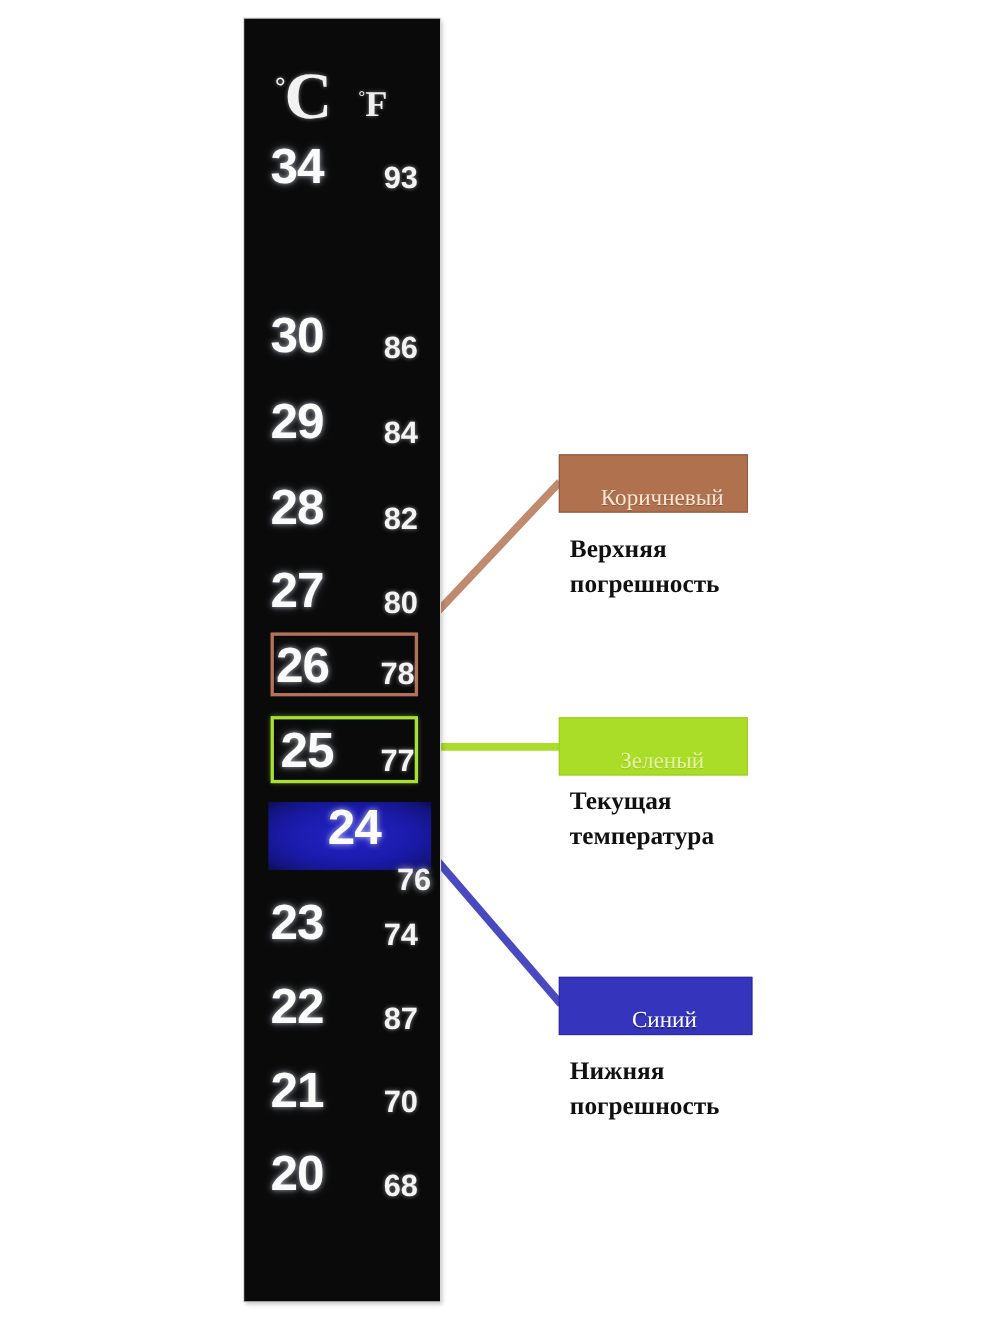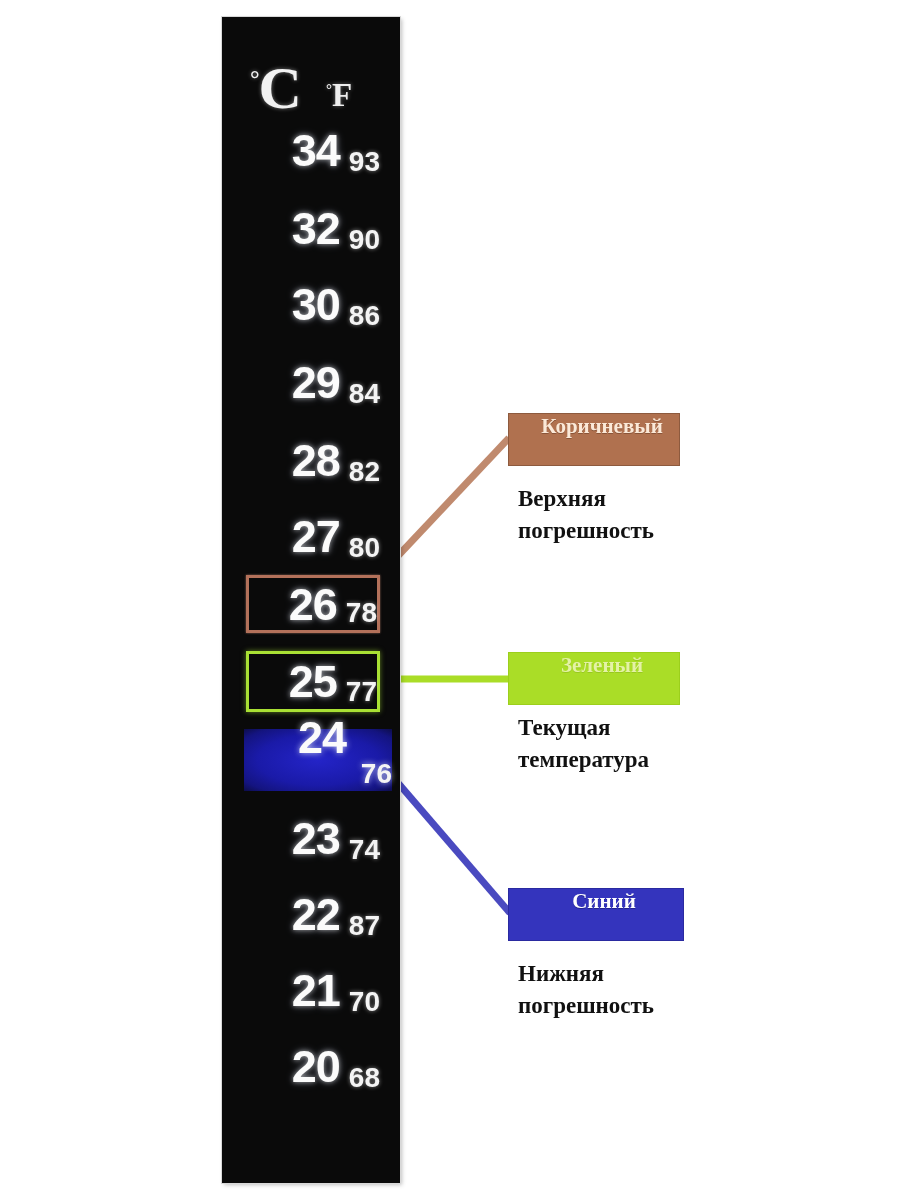--- a/index.html
+++ b/index.html
@@ -41,21 +41,21 @@
     font-weight:bold;
     font-size:33px;line-height:33px;
     text-shadow:0 0 4px rgba(255,255,255,.4);
   }
   .deg-f .dg{font-size:15px;vertical-align:super;}
 
   
   .row{
     position:absolute;
     left:24px;width:134px;height:58px;
-    display:flex;align-items:center;justify-content:flex-end;
+    display:flex;align-items:center;justify-content:space-between;gap:12px;
   }
   .row .c{
     color:#fbfbfb;
     font-family:"Liberation Sans", sans-serif;
     font-weight:bold;
     font-size:45px;
     line-height:45px;
     letter-spacing:-1px;
     text-shadow:0 0 5px rgba(255,255,255,.55), 0 0 10px rgba(200,215,255,.30);
   }
@@ -88,23 +88,23 @@
     left:22px;width:140px;
     background:radial-gradient(ellipse at 50% 50%, #2424c8 0%, #1a1aa8 58%, #141480 85%, #0d0d4a 100%);
     padding-left:8px;
     flex-direction:column;
   }
   .row.hi-blue .c,.row.hi-blue .f{text-shadow:0 0 6px rgba(230,238,255,.8);}
 
   
   .callout{
     position:absolute;
-    display:flex;align-items:flex-start;justify-content:center;
-    font-family:"Liberation Serif", serif;
-    font-weight:bold;
+    display:flex;align-items:flex-end;justify-content:center;
+    font-family:"Liberation Serif", serif;
+    font-weight:normal;
     box-sizing:border-box;
     padding-left:16px;
   }
   #cal-brown{
     left:508px;top:413px;width:172px;height:53px;
     background:#b0714f;
     border:1px solid #8d5a3e;
     color:#fbe9d8;
     font-size:21px;
     text-shadow:0 1px 0 rgba(90,50,30,.45);
@@ -158,24 +158,20 @@
 
     <div id="strip-header">
       <div class="deg-c"><span class="dg">°</span><span>C</span></div>
       <div class="deg-f"><span class="dg">°</span><span>F</span></div>
     </div>
 
     <div class="row" style="top:104px">
       <span class="c">34</span>
       <span class="f">93</span>
     </div>
-    <div class="row" style="top:182px">
-      <span class="c">32</span>
-      <span class="f">90</span>
-    </div>
     <div class="row" style="top:258px">
       <span class="c">30</span>
       <span class="f">86</span>
     </div>
     <div class="row" style="top:336px">
       <span class="c">29</span>
       <span class="f">84</span>
     </div>
     <div class="row" style="top:414px">
       <span class="c">28</span>

